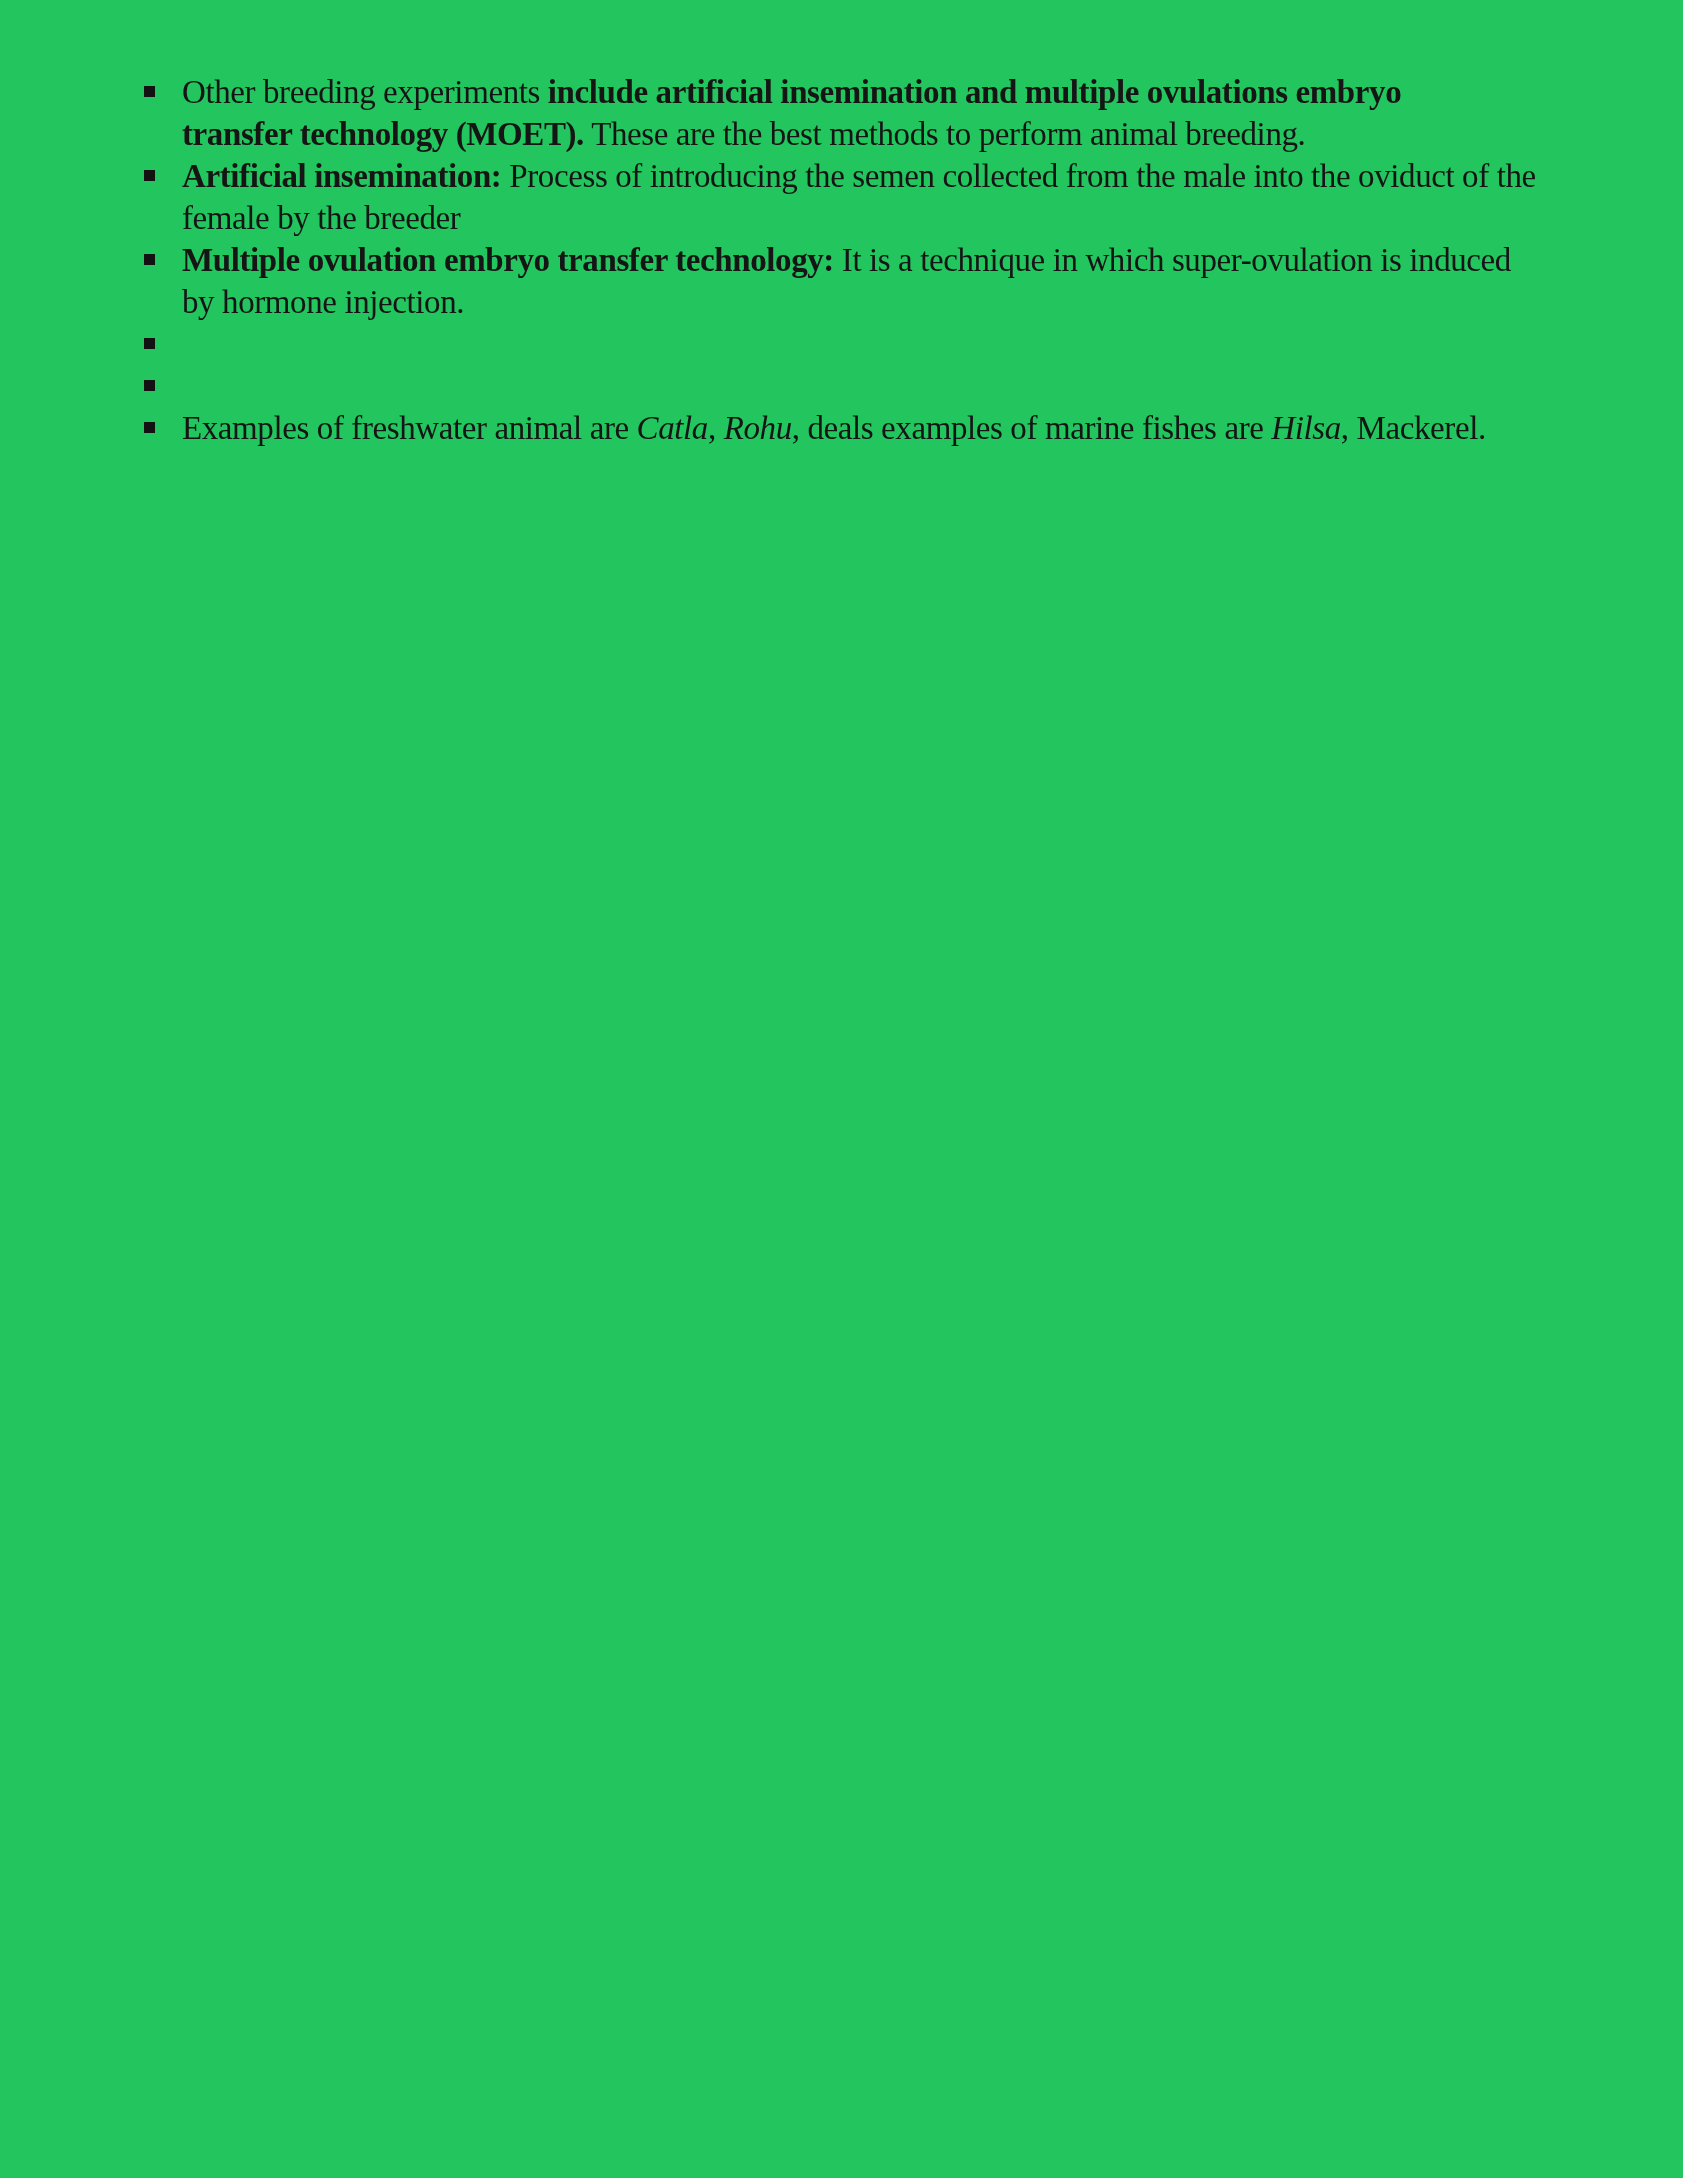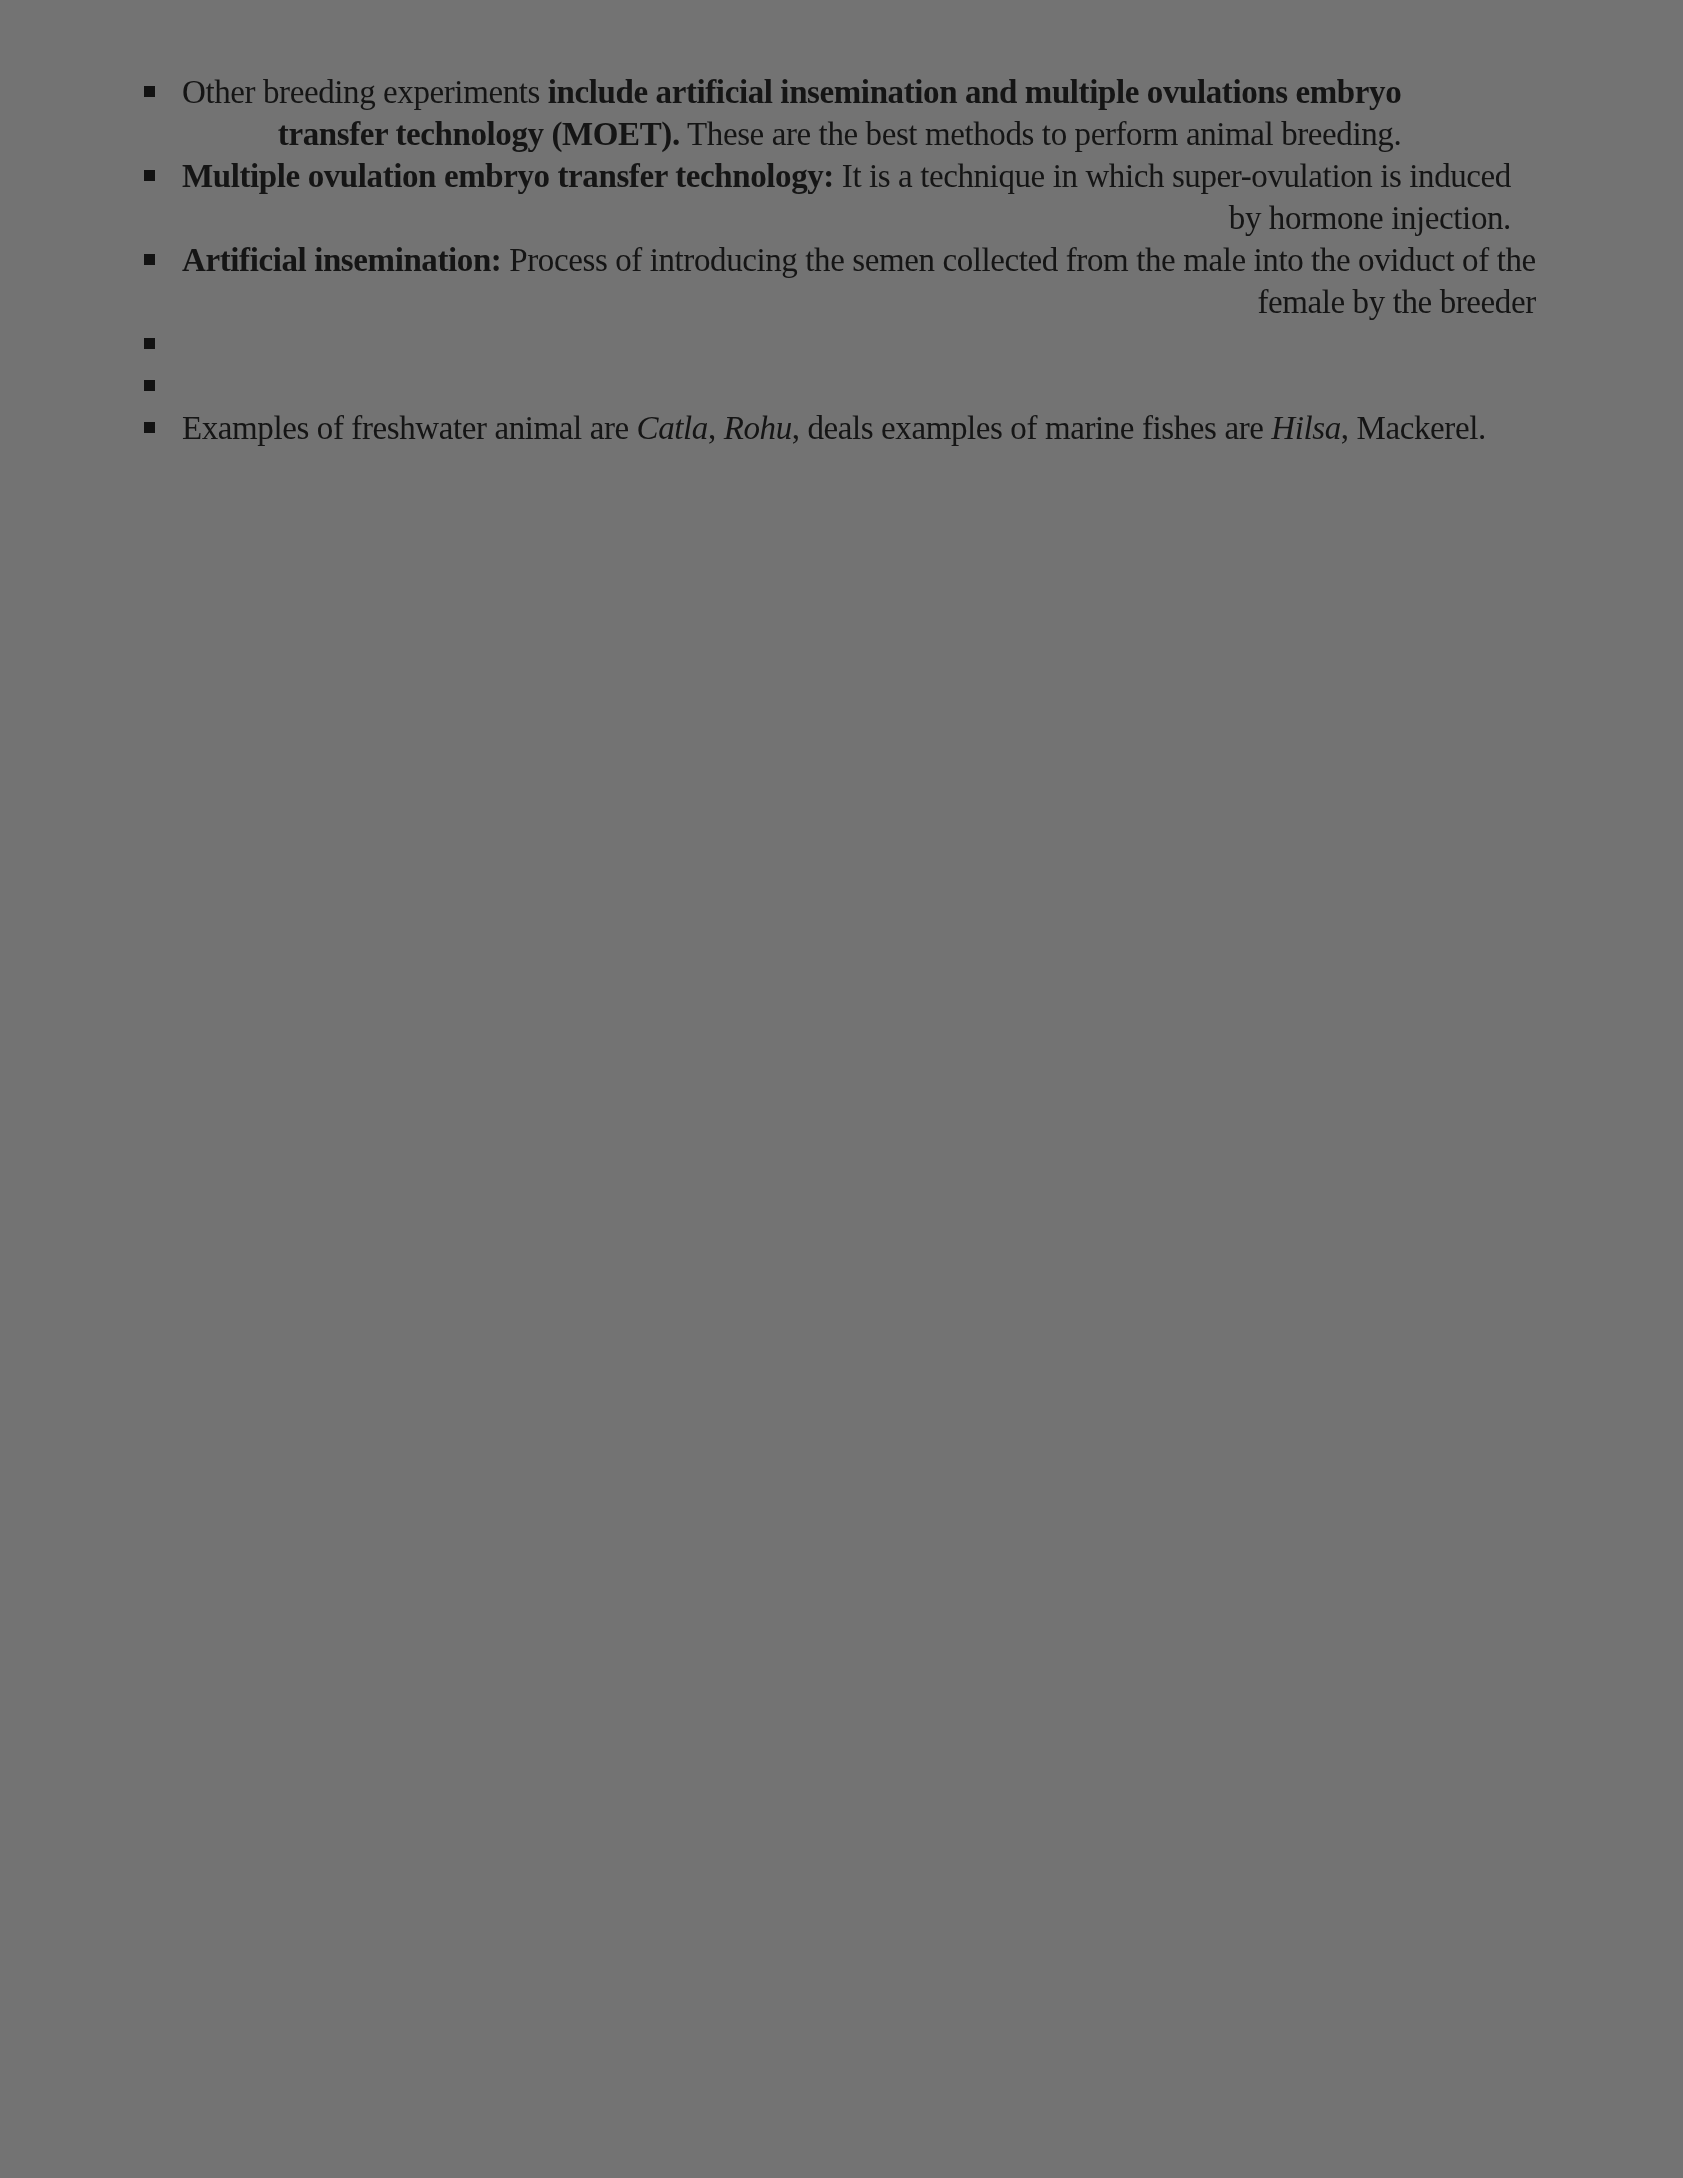--- a/index.html
+++ b/index.html
@@ -45,33 +45,33 @@
     min-height: 42px;
     white-space: normal;
   }
   .run-regular { font-weight: 400; font-style: normal; }
   .run-bold    { font-weight: 700; font-style: normal; }
   .run-italic  { font-weight: 400; font-style: italic; margin-top: 24px; }
 </style>
 </head>
 <body>
 
-<div class="page" style="background: #737373; text-align: right;">
+<div class="page" style="background: #22c55e;">
   <div class="bullet-list">
       <div class="bullet-item">
         <span class="square" style="background: rgb(18, 18, 18);"></span>
         <div class="text" style="color: rgb(21, 21, 21);"><span class="run-regular">Other breeding experiments </span><span class="run-bold">include artificial insemination and multiple ovulations embryo</span><br><span class="run-bold">transfer technology (MOET).</span><span class="run-regular"> These are the best methods to perform animal breeding.</span></div>
       </div>
       <div class="bullet-item">
         <span class="square" style="background: rgb(18, 18, 18);"></span>
-        <div class="text" style="color: rgb(21, 21, 21);"><span class="run-bold">Multiple ovulation embryo transfer technology:</span><span class="run-regular"> It is a technique in which super-ovulation is induced</span><br><span class="run-regular">by hormone injection.</span></div>
+        <div class="text" style="color: rgb(21, 21, 21);"><span class="run-bold">Artificial insemination:</span><span class="run-regular"> Process of introducing the semen collected from the male into the oviduct of the</span><br><span class="run-regular">female by the breeder</span></div>
       </div>
       <div class="bullet-item">
         <span class="square" style="background: rgb(18, 18, 18);"></span>
-        <div class="text" style="color: rgb(21, 21, 21);"><span class="run-bold">Artificial insemination:</span><span class="run-regular"> Process of introducing the semen collected from the male into the oviduct of the</span><br><span class="run-regular">female by the breeder</span></div>
+        <div class="text" style="color: rgb(21, 21, 21);"><span class="run-bold">Multiple ovulation embryo transfer technology:</span><span class="run-regular"> It is a technique in which super-ovulation is induced</span><br><span class="run-regular">by hormone injection.</span></div>
       </div>
       <div class="bullet-item">
         <span class="square" style="background: rgb(18, 18, 18);"></span>
         <div class="text" style="color: rgb(21, 21, 21);"></div>
       </div>
       <div class="bullet-item">
         <span class="square" style="background: rgb(18, 18, 18);"></span>
         <div class="text" style="color: rgb(21, 21, 21);"></div>
       </div>
       <div class="bullet-item">

